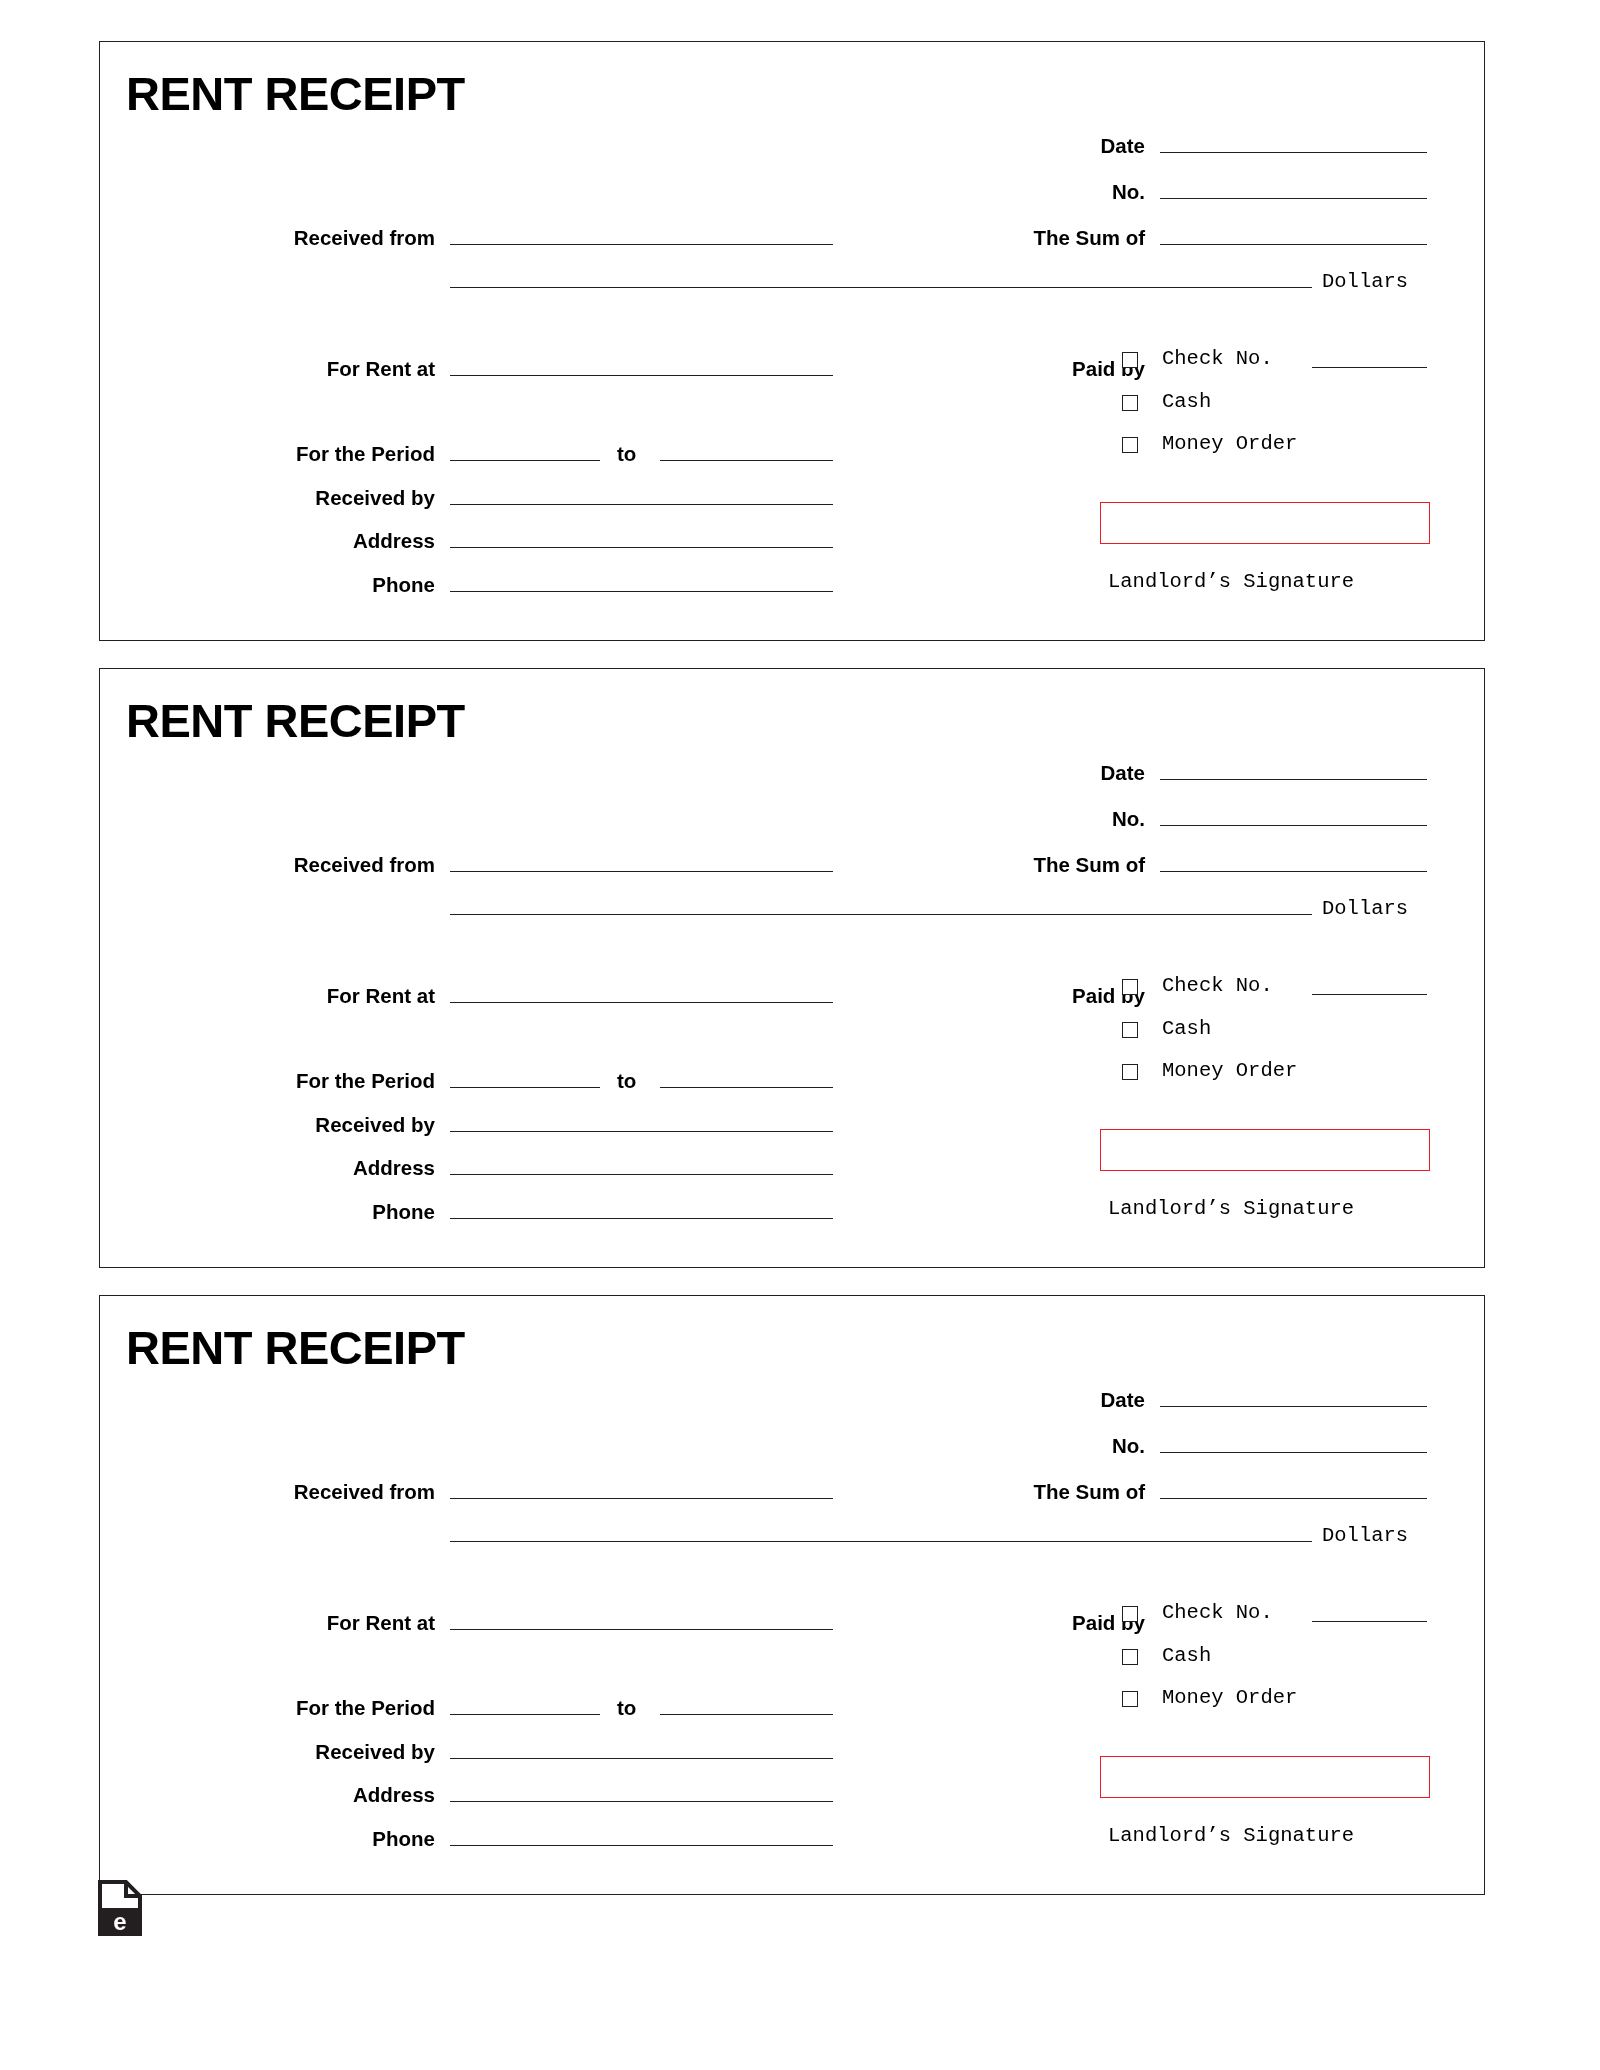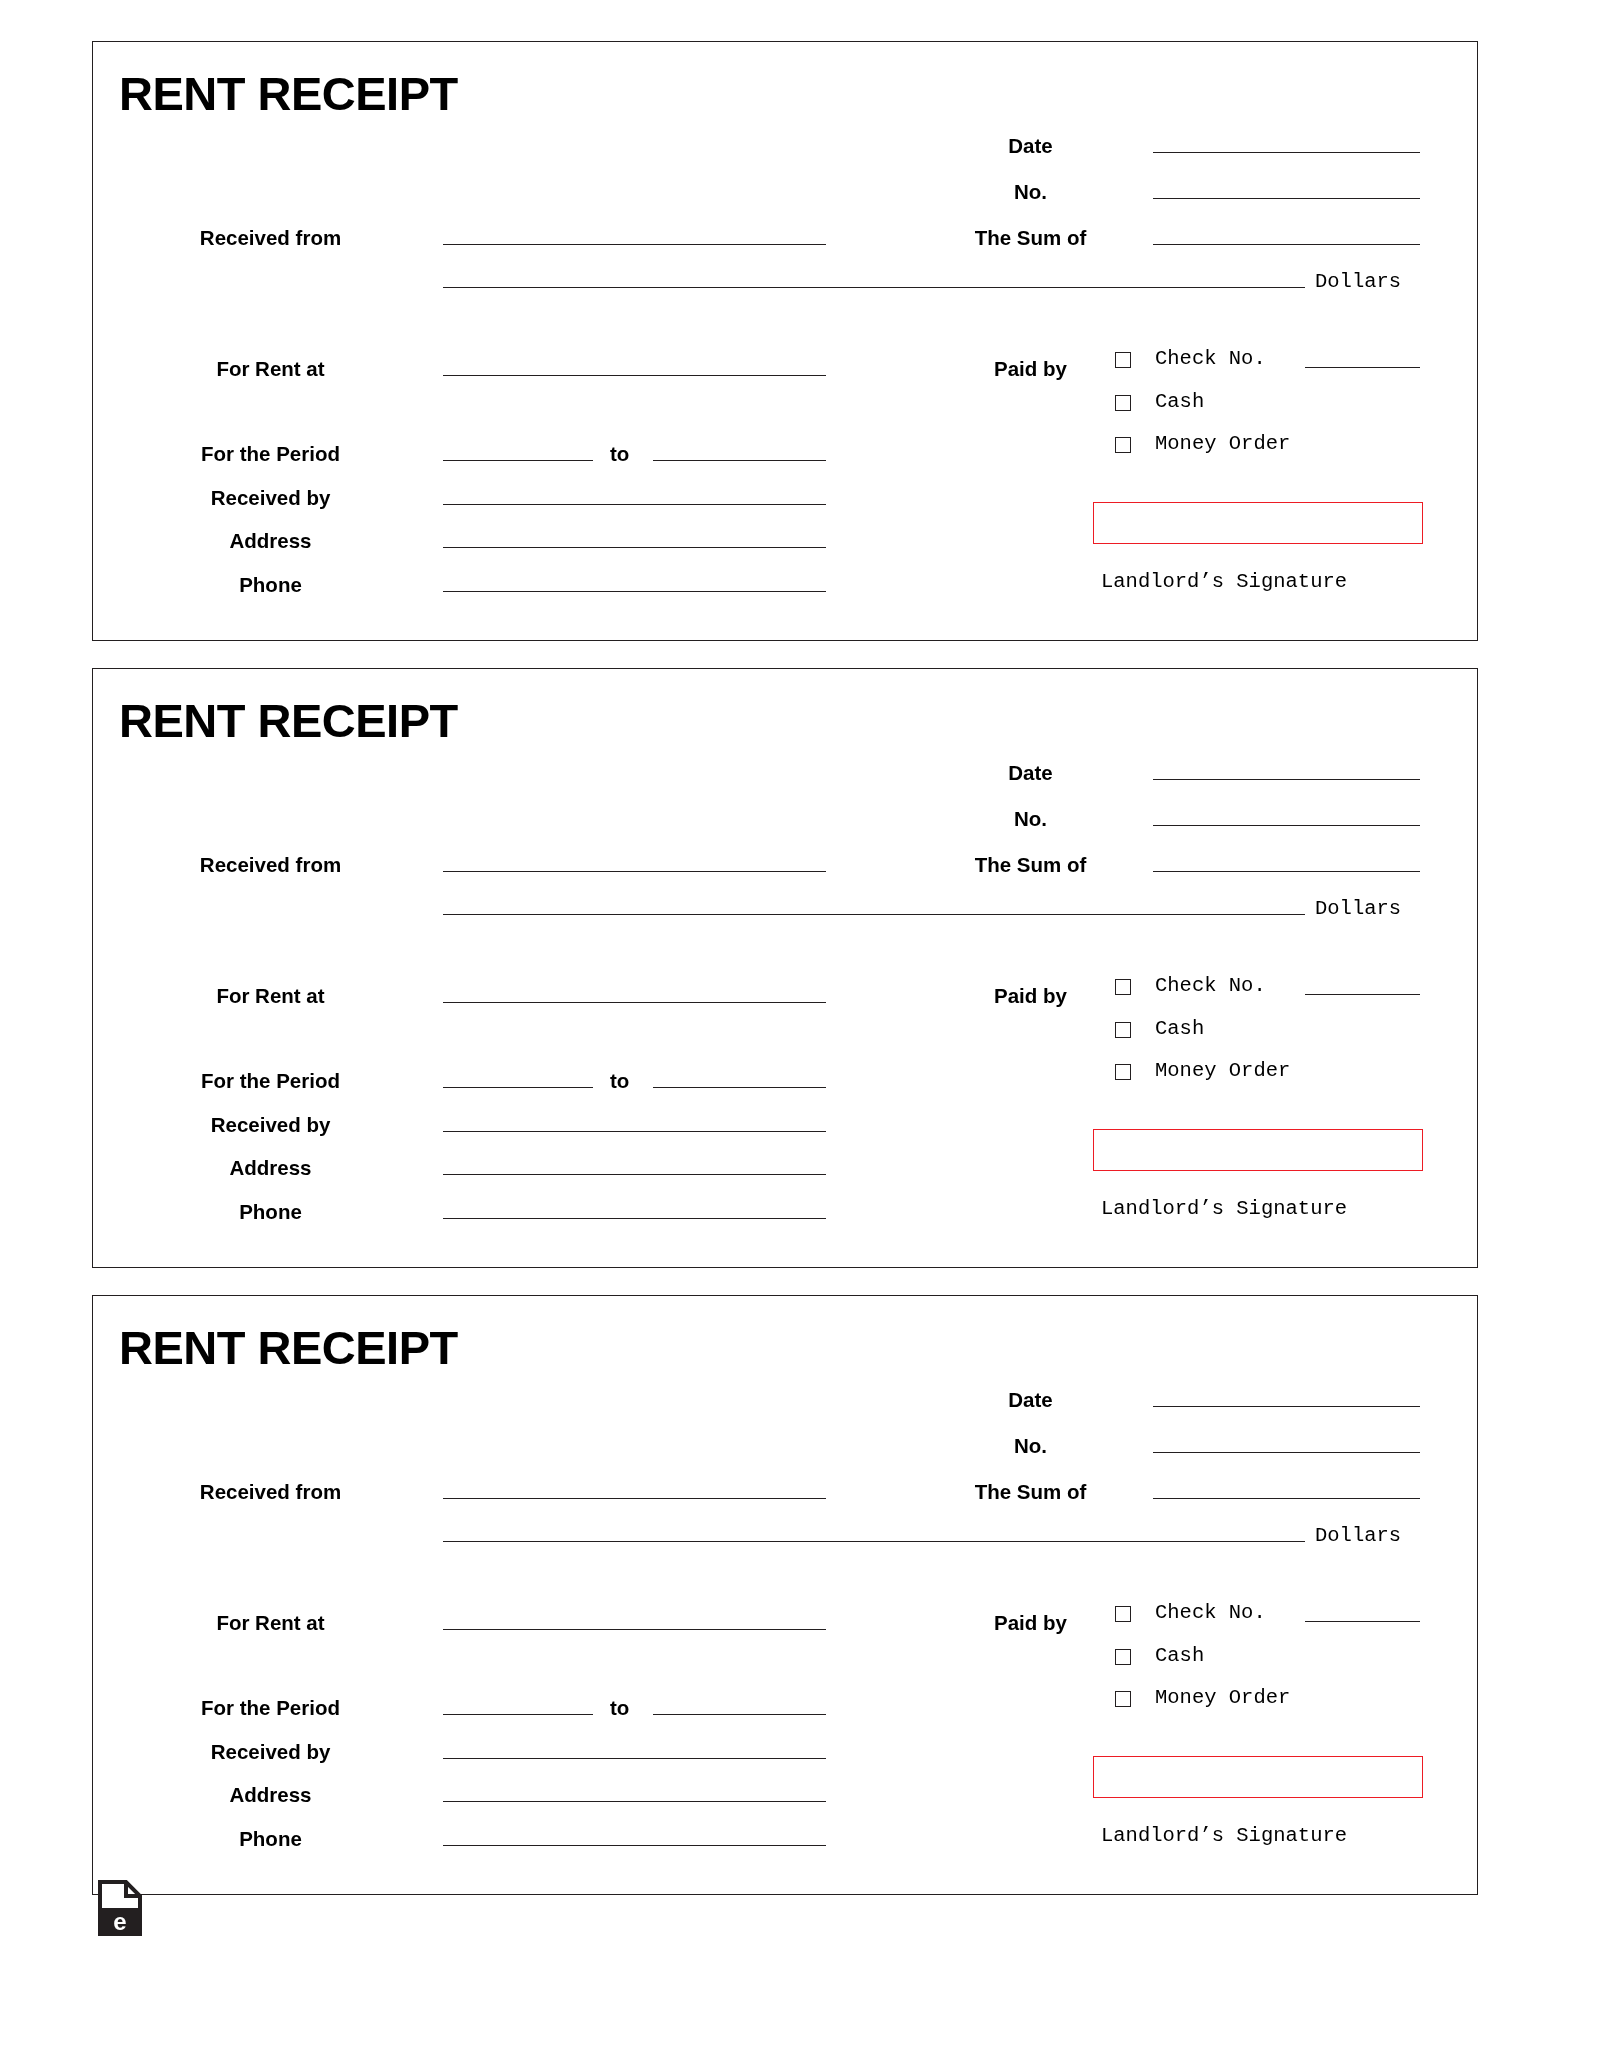--- a/index.html
+++ b/index.html
@@ -18,21 +18,21 @@
   .page {
     position: absolute;
     left: 0;
     top: 0;
     width: 1600px;
     height: 2070px;
     background: #ffffff;
   }
   .receipts {
     position: absolute;
-    left: 92px;
+    left: 99px;
     top: 41px;
     width: 1400px;
   }
   .receipt {
     position: relative;
     box-sizing: border-box;
     width: 1386px;
     height: 600px;
     border: 1px solid #231f20;
     background: #ffffff;
@@ -56,21 +56,21 @@
     position: absolute;
     font-size: 20.5px;
     font-weight: bold;
     white-space: nowrap;
   }
   .lbl-r {
     position: absolute;
     font-size: 20.5px;
     font-weight: bold;
     white-space: nowrap;
-    text-align: center;
+    text-align: right;
   }
   .plain {
     position: absolute;
     font-size: 20.5px;
     font-weight: normal;
     white-space: nowrap;
     font-family: Liberation Mono, monospace;
   }
   .rule {
     position: absolute;

